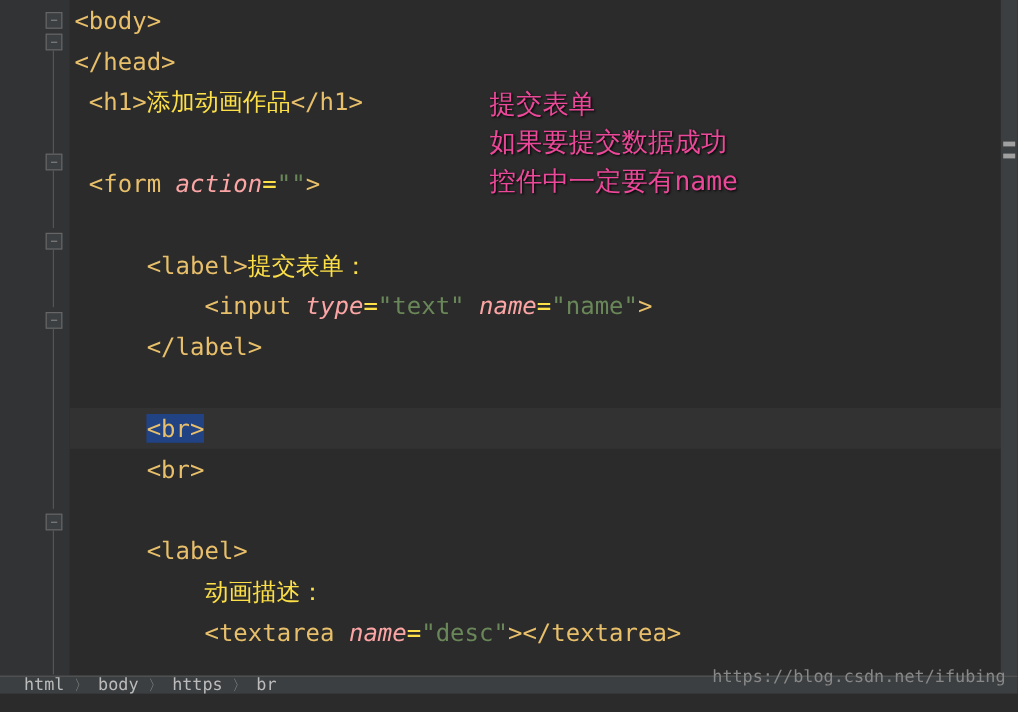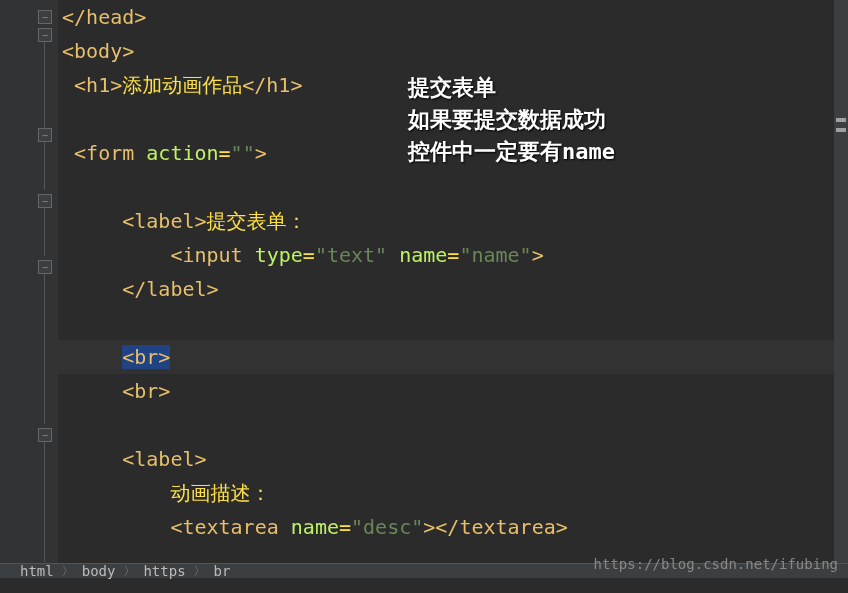--- a/index.html
+++ b/index.html
@@ -53,31 +53,31 @@
     }
     .code-line {
       height: 34px;
       white-space: pre;
       padding-left: 4px;
     }
     .highlighted-line {
       background: #323232;
     }
     .hl-tag { color: #e8bf6a; }
-    .hl-attr { color: #bef264; }
+    .hl-attr { color: #fca5a5; font-style: italic; }
     .hl-string { color: #6a8759; }
     .hl-text { color: #fde047; }
     .selected {
       background: #214283;
     }
     .annotation {
       position: absolute;
-      color: #ffffff;
+      color: #ec4899;
       font-size: 22px;
-      font-weight: bold;
+      font-weight: normal;
       text-shadow: 1px 1px 2px #000;
       line-height: 32px;
     }
     .breadcrumb {
       height: 15px;
       background: #3c3f41;
       border-top: 1px solid #555;
       display: flex;
       align-items: center;
       padding: 0 12px;
@@ -126,22 +126,22 @@
     <div class="fold-marker" style="top:128px;">−</div>
     <div class="fold-line" style="top:142px;height:48px;"></div>
     <div class="fold-marker" style="top:194px;">−</div>
     <div class="fold-line" style="top:208px;height:48px;"></div>
     <div class="fold-marker" style="top:260px;">−</div>
     <div class="fold-line" style="top:274px;height:150px;"></div>
     <div class="fold-marker" style="top:428px;">−</div>
     <div class="fold-line" style="top:442px;height:120px;"></div>
   </div>
   <div class="code-area">
+    <div class="code-line"><span class="hl-tag">&lt;body&gt;</span></div>
     <div class="code-line"><span class="hl-tag">&lt;/</span><span class="hl-tag">head</span><span class="hl-tag">&gt;</span></div>
-    <div class="code-line"><span class="hl-tag">&lt;body&gt;</span></div>
     <div class="code-line"> <span class="hl-tag">&lt;h1&gt;</span><span class="hl-text">添加动画作品</span><span class="hl-tag">&lt;/h1&gt;</span></div>
     <div class="code-line"></div>
     <div class="code-line"> <span class="hl-tag">&lt;form </span><span class="hl-attr">action</span><span class="hl-text">=</span><span class="hl-string">""</span><span class="hl-tag">&gt;</span></div>
     <div class="code-line"></div>
     <div class="code-line">     <span class="hl-tag">&lt;label&gt;</span><span class="hl-text">提交表单：</span></div>
     <div class="code-line">         <span class="hl-tag">&lt;input </span><span class="hl-attr">type</span><span class="hl-text">=</span><span class="hl-string">"text"</span> <span class="hl-attr">name</span><span class="hl-text">=</span><span class="hl-string">"name"</span><span class="hl-tag">&gt;</span></div>
     <div class="code-line">     <span class="hl-tag">&lt;/label&gt;</span></div>
     <div class="code-line"></div>
     <div class="code-line highlighted-line">     <span class="hl-tag selected">&lt;br&gt;</span></div>
     <div class="code-line">     <span class="hl-tag">&lt;br&gt;</span></div>

